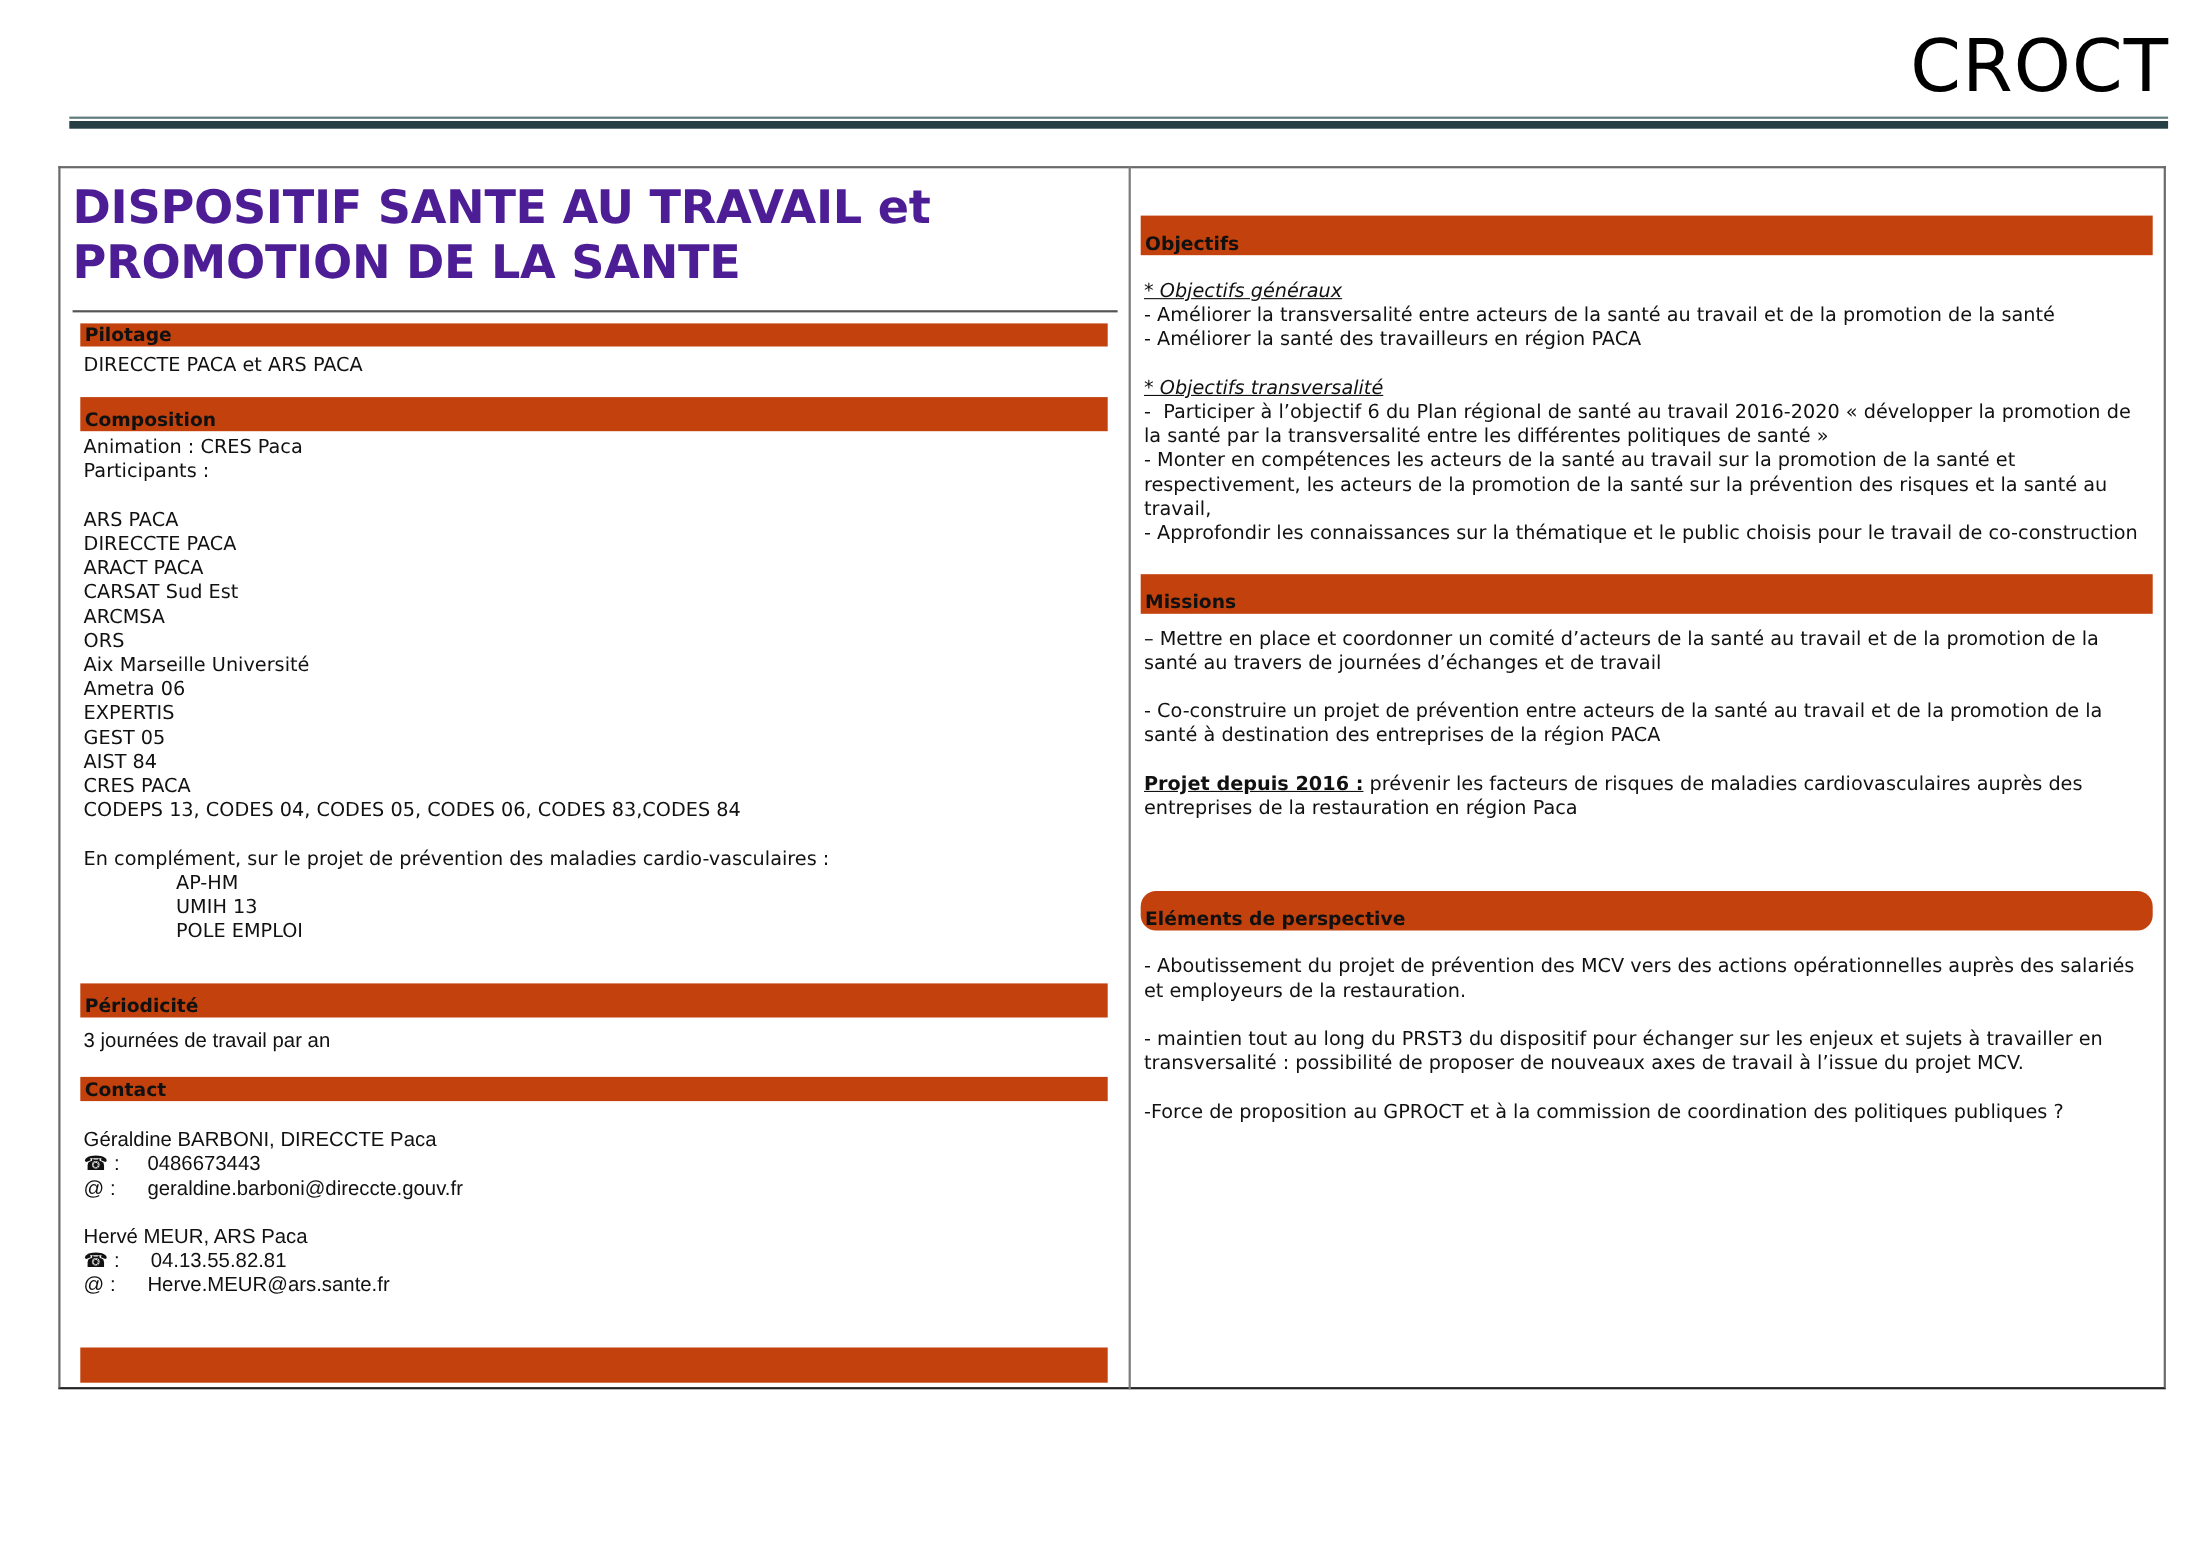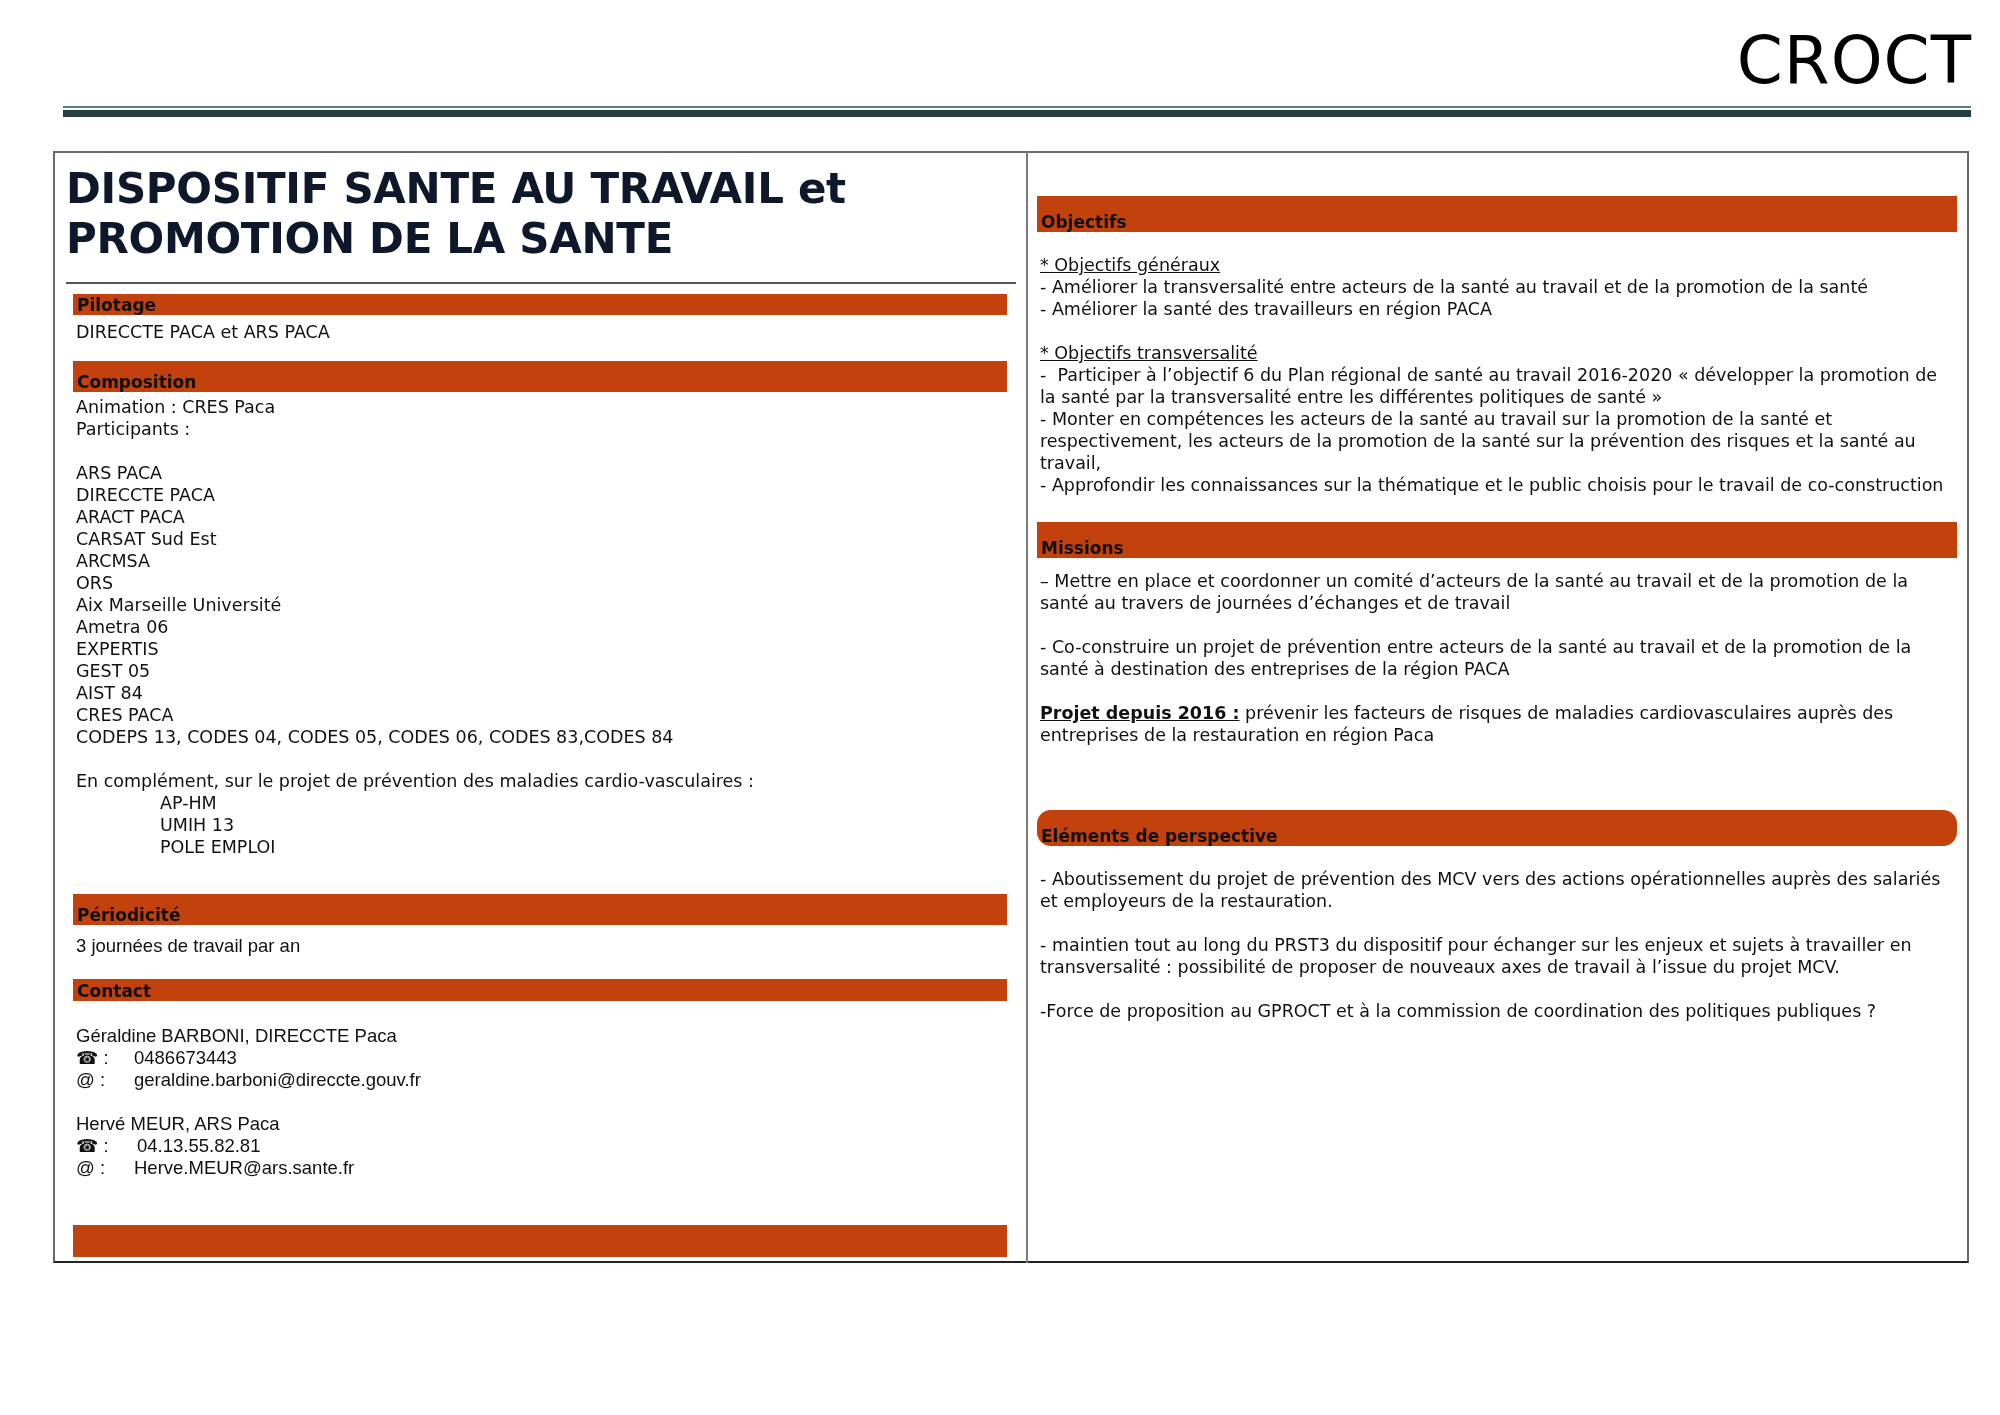--- a/index.html
+++ b/index.html
@@ -10,34 +10,34 @@
     .rule-thin { position: absolute; left: 63px; top: 106px; width: 1908px; height: 2px; background: #5e7a7c; }
     .rule-thick { position: absolute; left: 63px; top: 110px; width: 1908px; height: 7px; background: #253f44; }
 
     .frame { position: absolute; left: 53px; top: 151px; width: 1916px; height: 1112px;
              border: 2px solid #6a6a6a; border-bottom-color: #222; box-sizing: border-box; }
     .col-divider { position: absolute; left: 1026px; top: 151px; width: 2px; height: 1112px; background: #7a7a7a; }
 
     .left { position: absolute; left: 66px; top: 160px; width: 946px; }
     .right { position: absolute; left: 1037px; top: 160px; width: 920px; }
 
-    .doc-title { font-size: 42px; font-weight: bold; color: #0f172a; line-height: 50px;
+    .doc-title { font-size: 42px; font-weight: bold; color: #4c1d95; line-height: 50px;
                  margin: 0 0 0 0; padding-top: 4px; letter-spacing: -0.3px; }
     .title-rule { height: 2px; background: #555; margin-top: 18px; width: 950px; }
 
     .sec-bar { background: #c2410c; font-weight: bold; font-size: 17px; color: #111;
                padding: 0 4px; box-sizing: border-box; display: flex; align-items: flex-end; }
     .left .sec-bar { margin-left: 7px; width: 934px; }
     .right .sec-bar { width: 920px; }
 
     .txt { font-size: 17.5px; line-height: 22px; color: #111; white-space: pre-wrap; }
     .left .txt { padding-left: 10px; }
     .right .txt { padding-left: 3px; }
     .indent { padding-left: 94px !important; }
-    .underline { text-decoration: underline; }
+    .underline { text-decoration: underline; font-style: italic; }
     .bold-u { font-weight: bold; text-decoration: underline; }
     .sans2 { font-family: "Liberation Sans", sans-serif; font-size: 18.5px; }
 
     .contact-line { display: flex; }
     .contact-label { width: 58px; display: inline-block; }
     .phone-icon { font-size: 18px; }
   </style>
 </head>
 <body>
 

